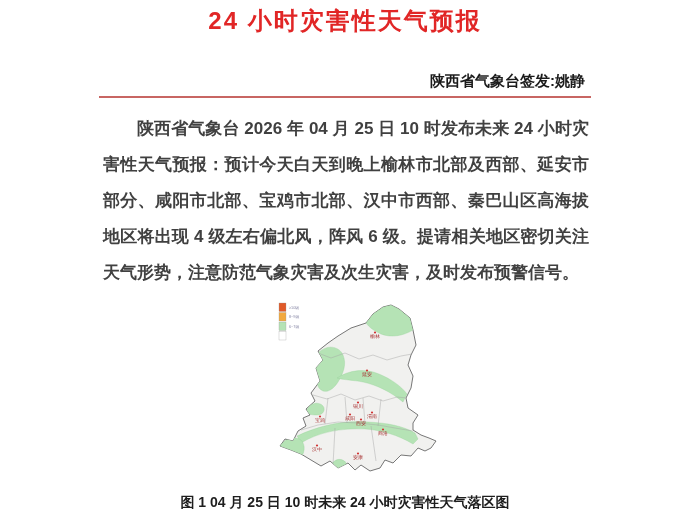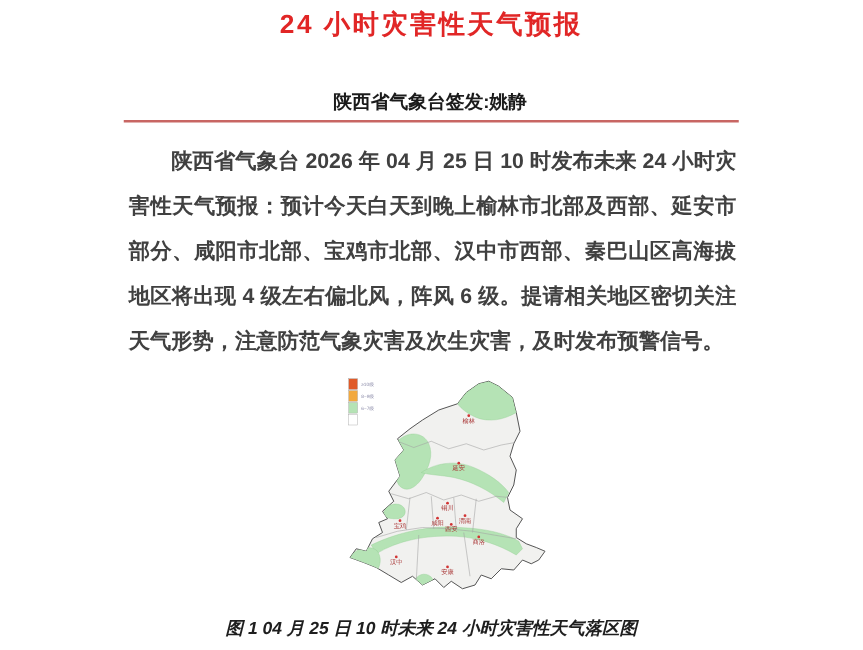--- a/index.html
+++ b/index.html
@@ -11,30 +11,30 @@
     height: 520px;
     background: #ffffff;
     overflow: hidden;
   }
   .doc-title {
     position: absolute;
     top: 5px; left: 0;
     width: 100%;
     text-align: center;
     color: #e12626;
-    font-size: 21px;
+    font-size: 24px;
     font-weight: bold;
     letter-spacing: 2px;
   }
   .meta-row {
     position: absolute;
     top: 72px; left: 103px;
     width: 482px;
     display: flex;
-    justify-content: center;
+    justify-content: flex-end;
     align-items: baseline;
     font-size: 15px;
     font-weight: 600;
     color: #1b1b1b;
     white-space: nowrap;
   }
   .red-rule {
     position: absolute;
     top: 96px; left: 99px;
     width: 492px;
@@ -65,21 +65,20 @@
   .city-label { fill: #a83434; font-size: 5px; text-anchor: middle; font-family: "Liberation Sans", "DejaVu Sans", sans-serif; }
   .legend-label { fill: #8a8aa8; font-size: 3.8px; font-family: "Liberation Sans", "DejaVu Sans", sans-serif; }
   .fig-caption {
     position: absolute;
     top: 494px; left: 0;
     width: 100%;
     text-align: center;
     font-size: 14px;
     font-weight: 600;
     color: #1e1e1e;
-    font-style: italic;
   }
 </style>
 </head>
 <body>
 
 <div class="page">
 
   <h1 class="doc-title">24 小时灾害性天气预报</h1>
 
   <div class="meta-row">

